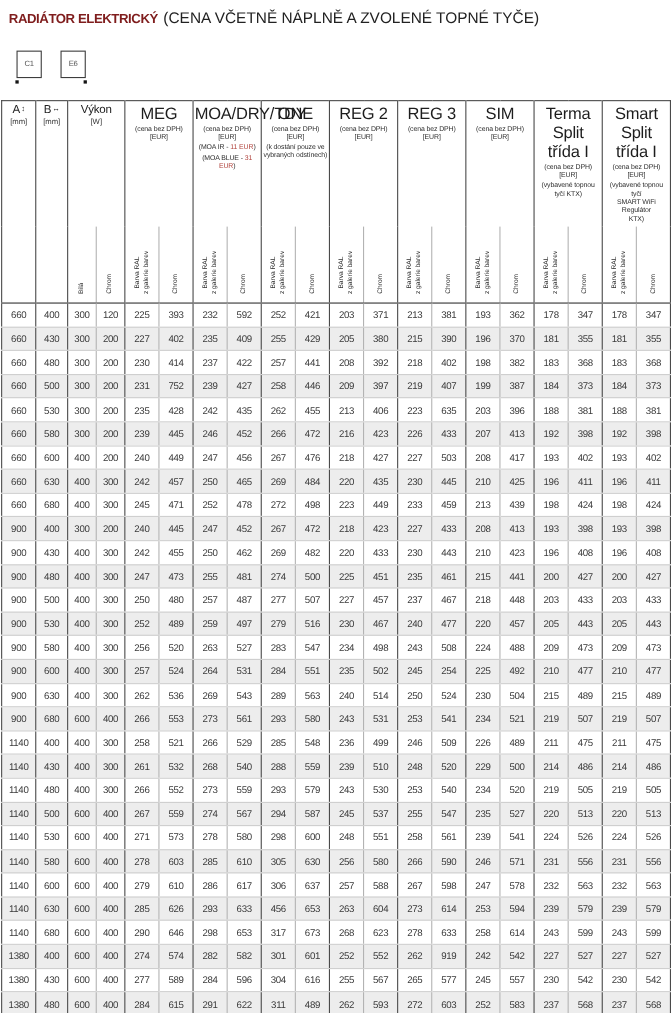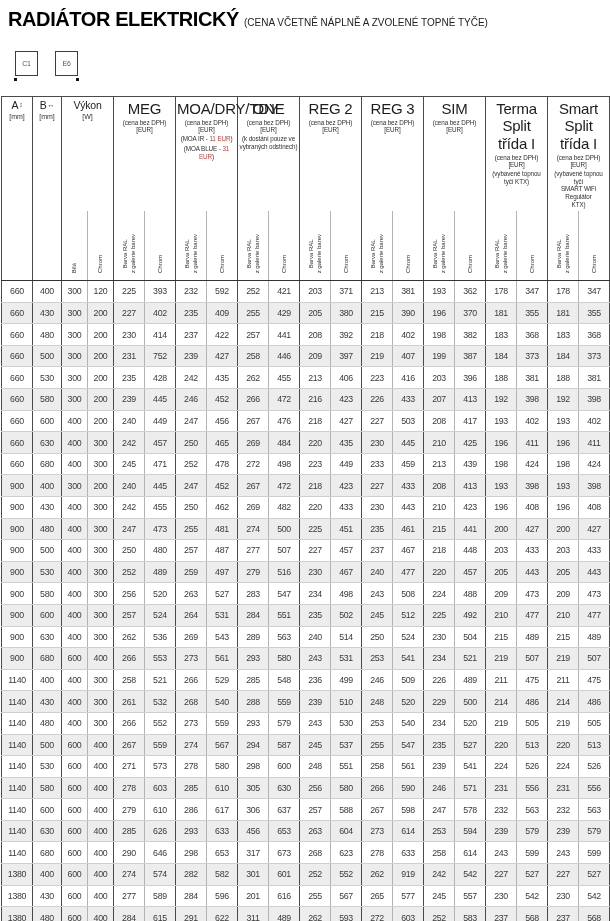--- a/index.html
+++ b/index.html
@@ -1,19 +1,19 @@
 <!DOCTYPE html>
 <html><head>
 <meta charset="utf-8">
 <style>
   html,body{margin:0;padding:0;background:#fff;}
   body{width:610px;height:921px;overflow:hidden;font-family:"Liberation Sans",sans-serif;color:#222;}
   .title{margin:8px 0 0 8px;white-space:nowrap;}
-  .t-main{font-size:20px;font-weight:700;letter-spacing:-0.4px;color:#000000;}
-  .t-sub{font-size:10px;font-weight:400;margin-left:5px;color:#222;}
+  .t-main{font-size:12px;font-weight:700;letter-spacing:-0.4px;color:#7f1d1d;}
+  .t-sub{font-size:14px;font-weight:400;margin-left:5px;color:#222;}
   .icons{margin:20px 0 0 15px;display:flex;gap:17px;}
   .icon-box{position:relative;width:21px;height:23px;border:1.5px solid #3d3d3d;display:flex;align-items:center;justify-content:center;}
   .icon-box span{font-size:7px;color:#555;letter-spacing:-0.3px;}
   .icon-dot{position:absolute;width:3px;height:3px;background:#151515;bottom:-6px;}
   .dot-left{left:-2px;}
   .dot-right{right:-2px;}
   table{border-collapse:collapse;table-layout:fixed;width:608px;margin:20px 0 0 1px;border:1px solid #4a4a4a;}
   col.c-a{width:31px;} col.c-b{width:29px;} col.c-p{width:26px;} col.c-pr{width:31px;}
   th,td{padding:0;margin:0;}
   thead th{background:#fff;font-weight:400;vertical-align:top;padding:3px 1px 2px;}
@@ -258,21 +258,21 @@
         <td class="bl-lite">200</td>
         <td class="bl-dark">235</td>
         <td class="bl-lite">428</td>
         <td class="bl-dark">242</td>
         <td class="bl-lite">435</td>
         <td class="bl-dark">262</td>
         <td class="bl-lite">455</td>
         <td class="bl-dark">213</td>
         <td class="bl-lite">406</td>
         <td class="bl-dark">223</td>
-        <td class="bl-lite">416</td>
+        <td class="bl-lite">635</td>
         <td class="bl-dark">203</td>
         <td class="bl-lite">396</td>
         <td class="bl-dark">188</td>
         <td class="bl-lite">381</td>
         <td class="bl-dark">188</td>
         <td class="bl-lite">381</td>
       </tr>
       <tr>
         <td>660</td>
         <td class="bl-dark">580</td>
@@ -500,21 +500,21 @@
         <td class="bl-lite">300</td>
         <td class="bl-dark">257</td>
         <td class="bl-lite">524</td>
         <td class="bl-dark">264</td>
         <td class="bl-lite">531</td>
         <td class="bl-dark">284</td>
         <td class="bl-lite">551</td>
         <td class="bl-dark">235</td>
         <td class="bl-lite">502</td>
         <td class="bl-dark">245</td>
-        <td class="bl-lite">512</td>
+        <td class="bl-lite">254</td>
         <td class="bl-dark">225</td>
         <td class="bl-lite">492</td>
         <td class="bl-dark">210</td>
         <td class="bl-lite">477</td>
         <td class="bl-dark">210</td>
         <td class="bl-lite">477</td>
       </tr>
       <tr>
         <td>900</td>
         <td class="bl-dark">630</td>
@@ -781,21 +781,21 @@
       </tr>
       <tr>
         <td>1380</td>
         <td class="bl-dark">430</td>
         <td class="bl-dark">600</td>
         <td class="bl-lite">400</td>
         <td class="bl-dark">277</td>
         <td class="bl-lite">589</td>
         <td class="bl-dark">284</td>
         <td class="bl-lite">596</td>
-        <td class="bl-dark">201</td>
+        <td class="bl-dark">304</td>
         <td class="bl-lite">616</td>
         <td class="bl-dark">255</td>
         <td class="bl-lite">567</td>
         <td class="bl-dark">265</td>
         <td class="bl-lite">577</td>
         <td class="bl-dark">245</td>
         <td class="bl-lite">557</td>
         <td class="bl-dark">230</td>
         <td class="bl-lite">542</td>
         <td class="bl-dark">230</td>

